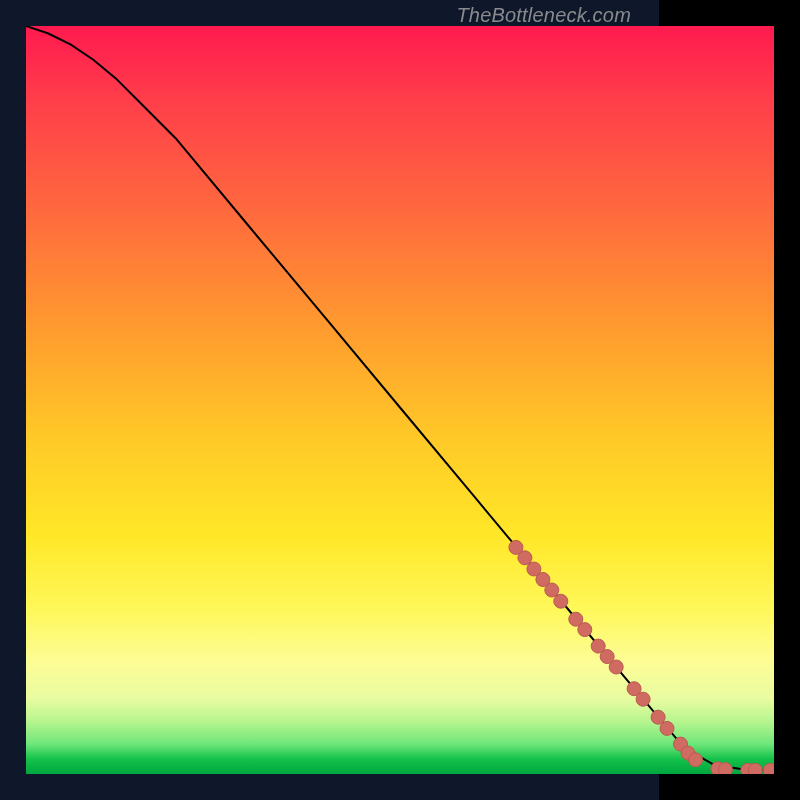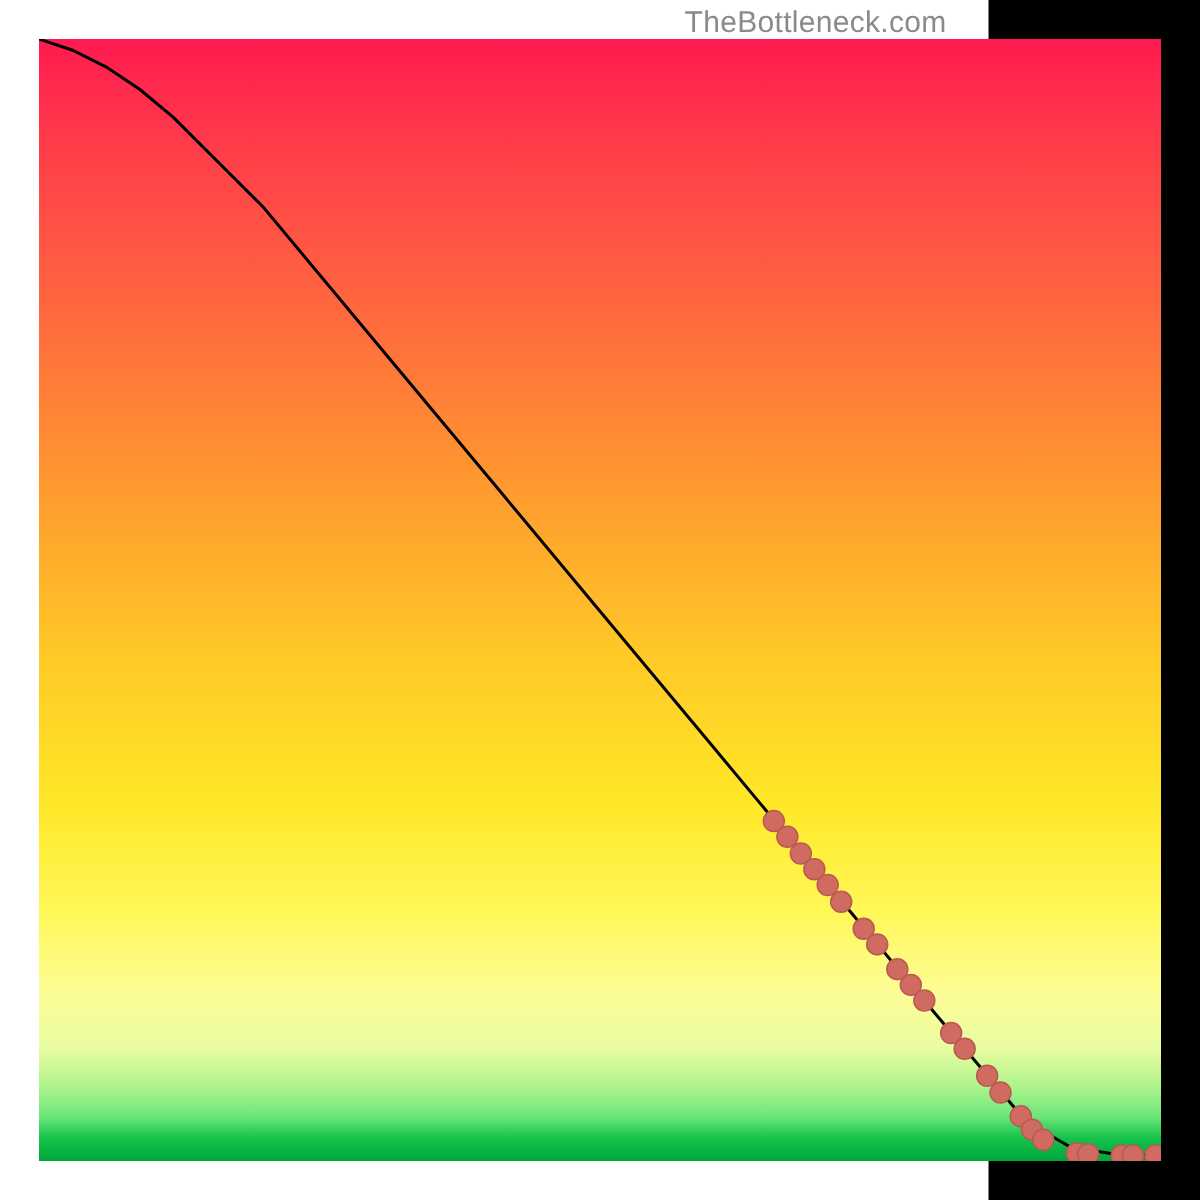--- a/index.html
+++ b/index.html
@@ -8,21 +8,22 @@
     width: 800px;
     height: 800px;
     background: #000;
     font-family: Arial, Helvetica, sans-serif;
     overflow: hidden;
   }
   .frame {
     position: relative;
     width: 659px;
     height: 800px;
-    background: #ffffff;
+    background: #0f172a;
+    font-style: italic;
   }
   .plot-area {
     position: absolute;
     left: 26px;
     top: 26px;
     width: 748px;
     height: 748px;
     
     background: linear-gradient(to bottom,
       #ff1a4f 0%,

